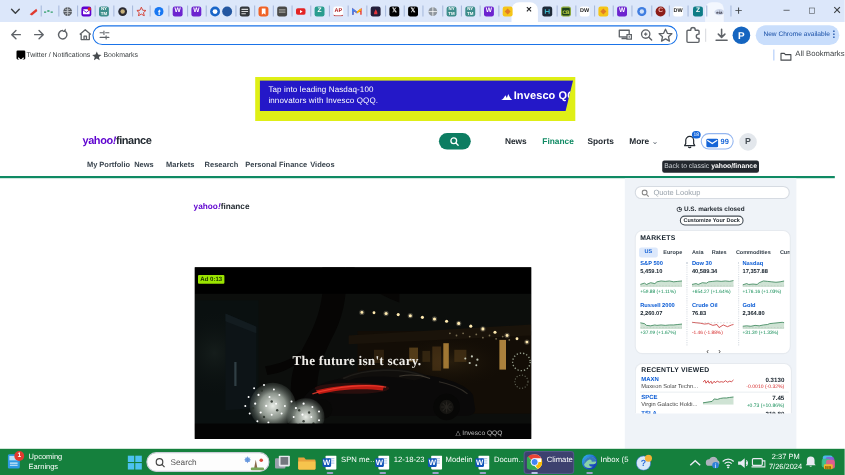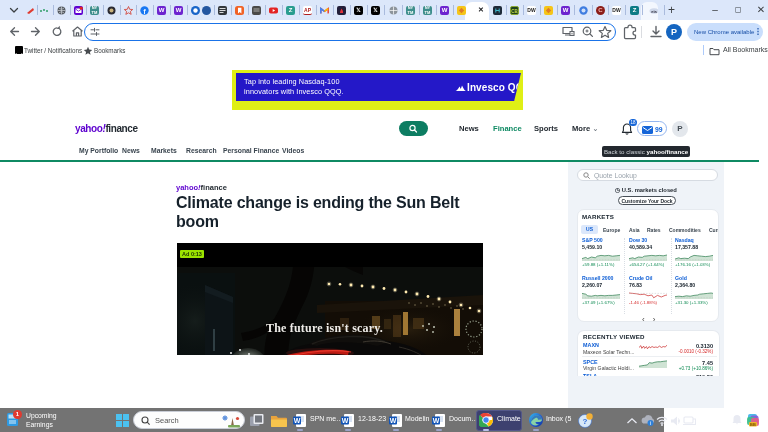--- a/index.html
+++ b/index.html
@@ -30,34 +30,34 @@
   .yhlogo-y { color:#5e02cf; font-weight:bold; }
   .yhlogo-f { color:#232a31; font-weight:bold; }
   #ysearch { position:absolute; left:144px; top:61px; width:286px; height:19px; background:#f1f2f6; border-radius:10px; }
   #ysbtn { position:absolute; left:399px; top:63px; width:29px; height:15px; background:#0d7d62; border-radius:8px; }
   .ynav { position:absolute; top:66px; font-size:7.6px; color:#232a31; font-weight:bold; }
   .subnav { position:absolute; top:88.5px; font-size:6.8px; color:#39444e; font-weight:bold; }
   #tealline { position:absolute; left:0; top:102px; width:759px; height:2px; background:#0f8a63; }
   #tooltip { position:absolute; left:602px; top:88px; width:88px; height:11px; background:#23282e; border-radius:2px; color:#cfd4d8; font-size:6.2px; line-height:11px; text-align:center; }
   
   #h1 { position:absolute; left:176px; top:136px; width:320px; font-size:16px; line-height:18.5px; font-weight:bold; color:#16212b; letter-spacing:-0.2px; }
-  #video { position:absolute; left:177px; top:185px; width:306px; height:112px; background:#000; overflow:hidden; }
+  #video { position:absolute; left:177px; top:185px; width:306px; height:156px; background:#000; overflow:hidden; }
   
   #sidebar { position:absolute; left:568px; top:104px; width:156px; height:304px; background:#eff3f8; }
   #qlook { position:absolute; left:9px; top:7px; width:141px; height:12px; border:1px solid #d6dbe2; border-radius:7px; background:#fff; color:#9aa3ac; font-size:6.8px; line-height:11px; padding-left:16px;}
   #mkcard { position:absolute; left:9px; top:47px; width:142px; height:113px; background:#fff; border-radius:7px; border:1px solid #e6eaef; overflow:hidden; }
   #rvcard { position:absolute; left:9px; top:168px; width:143px; height:45.5px; background:#fff; border-radius:7px 7px 0 0; border:1px solid #e6eaef; border-bottom:none; overflow:hidden;}
   .tick { color:#0b5cd5; font-weight:bold; font-size:6.8px; line-height:1; }
   .tile .tick { font-size:5.2px; line-height:5.5px; height:5.5px; }
   .tile .pr { font-size:5.2px; font-weight:bold; color:#16212b; margin:1.5px 0 2px; line-height:5.5px; height:5.5px; }
   .tile .chg-up, .tile .chg-dn { font-size:4.4px; margin-top:2px; white-space:nowrap; line-height:4.8px; }
   .chg-up { color:#0d8a52; font-size:6.2px; }
   .chg-dn { color:#d62b2b; font-size:6.2px; }
   
-  #taskbar { left:0; top:408px; width:664px; height:24px; background:#737373; }
+  #taskbar { left:0; top:408px; width:768px; height:24px; background:#15803d; }
   .tblabel { position:absolute; top:7px; font-size:7px; color:#fff; }
 </style>
 </head>
 <body>
   <div class="abs" id="tabstrip">
     <svg width="20" height="20" style="position:absolute;left:4px;top:0">
       <path d="M6.5 8.5 l3.5 3.5 l3.5 -3.5" stroke="#3c4043" stroke-width="1.3" fill="none" stroke-linecap="round" stroke-linejoin="round"></path>
     </svg>
     <div id="activetab"></div>
     <div id="lighttab"></div>
@@ -284,21 +284,20 @@
     <div class="subnav" style="left:79px">My Portfolio</div>
     <div class="subnav" style="left:122px">News</div>
     <div class="subnav" style="left:151px">Markets</div>
     <div class="subnav" style="left:186px">Research</div>
     <div class="subnav" style="left:223px">Personal Finance</div>
     <div class="subnav" style="left:282px">Videos</div>
     <div id="tealline"></div>
     <div id="tooltip">Back to classic <b style="color:#fff">yahoo/finance</b></div>
 
     <div style="position:absolute;left:176px;top:125px;font-size:7.5px"><span class="yhlogo-y">yahoo</span><span style="color:#5e02cf;font-weight:bold;font-style:italic">!</span><span class="yhlogo-f">finance</span></div>
-    <div id="h1">Climate change is ending the Sun Belt<br>boom</div>
     <div id="video">
 
       <svg width="306" height="156" style="position:absolute;left:0;top:0">
         <defs>
           <radialGradient id="glow1" cx="50%" cy="50%">
             <stop offset="0%" stop-color="#8a6a30" stop-opacity=".55"></stop>
             <stop offset="100%" stop-color="#000" stop-opacity="0"></stop>
           </radialGradient>
           <radialGradient id="glow2" cx="50%" cy="50%">
             <stop offset="0%" stop-color="#4a5a50" stop-opacity=".5"></stop>

